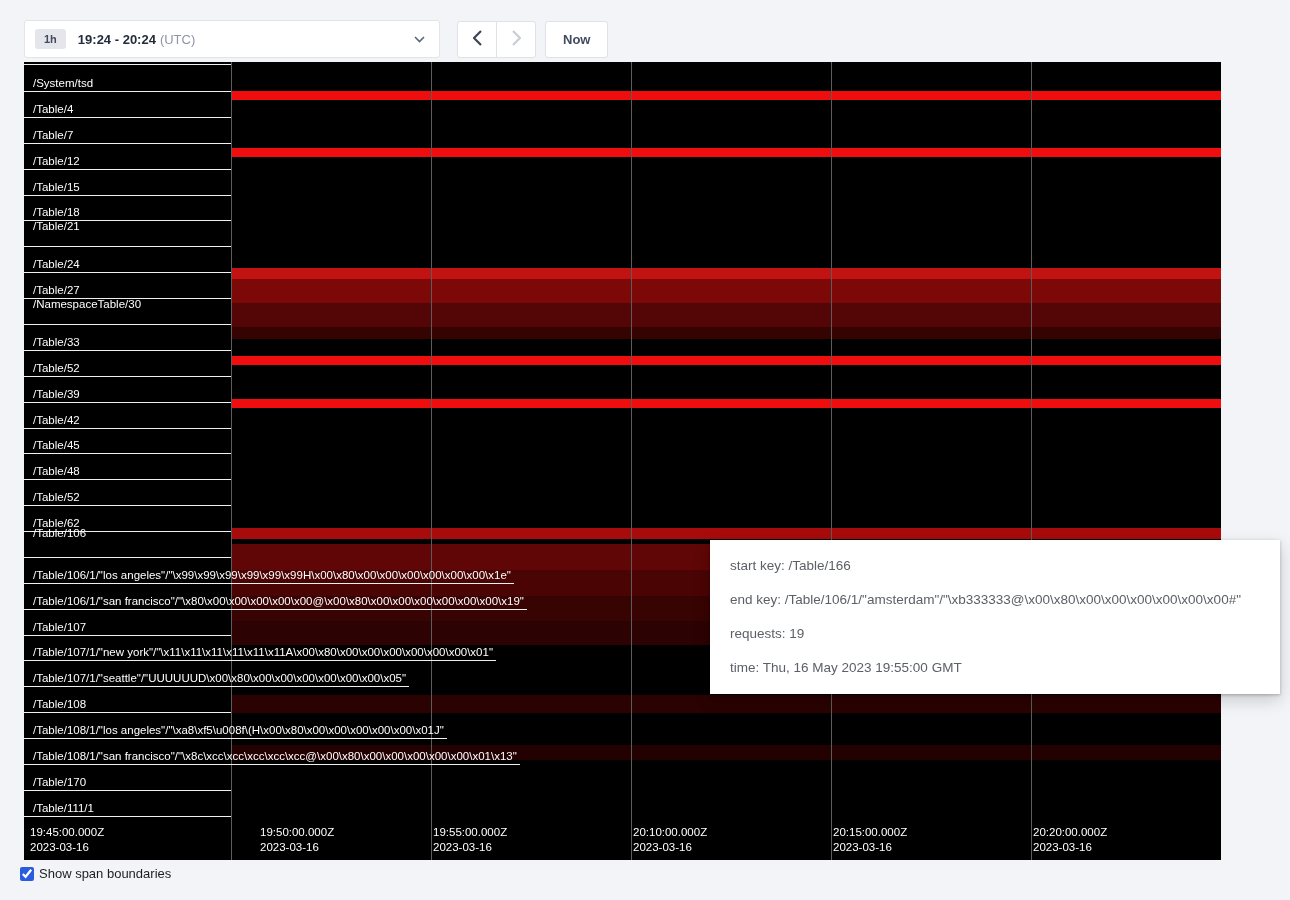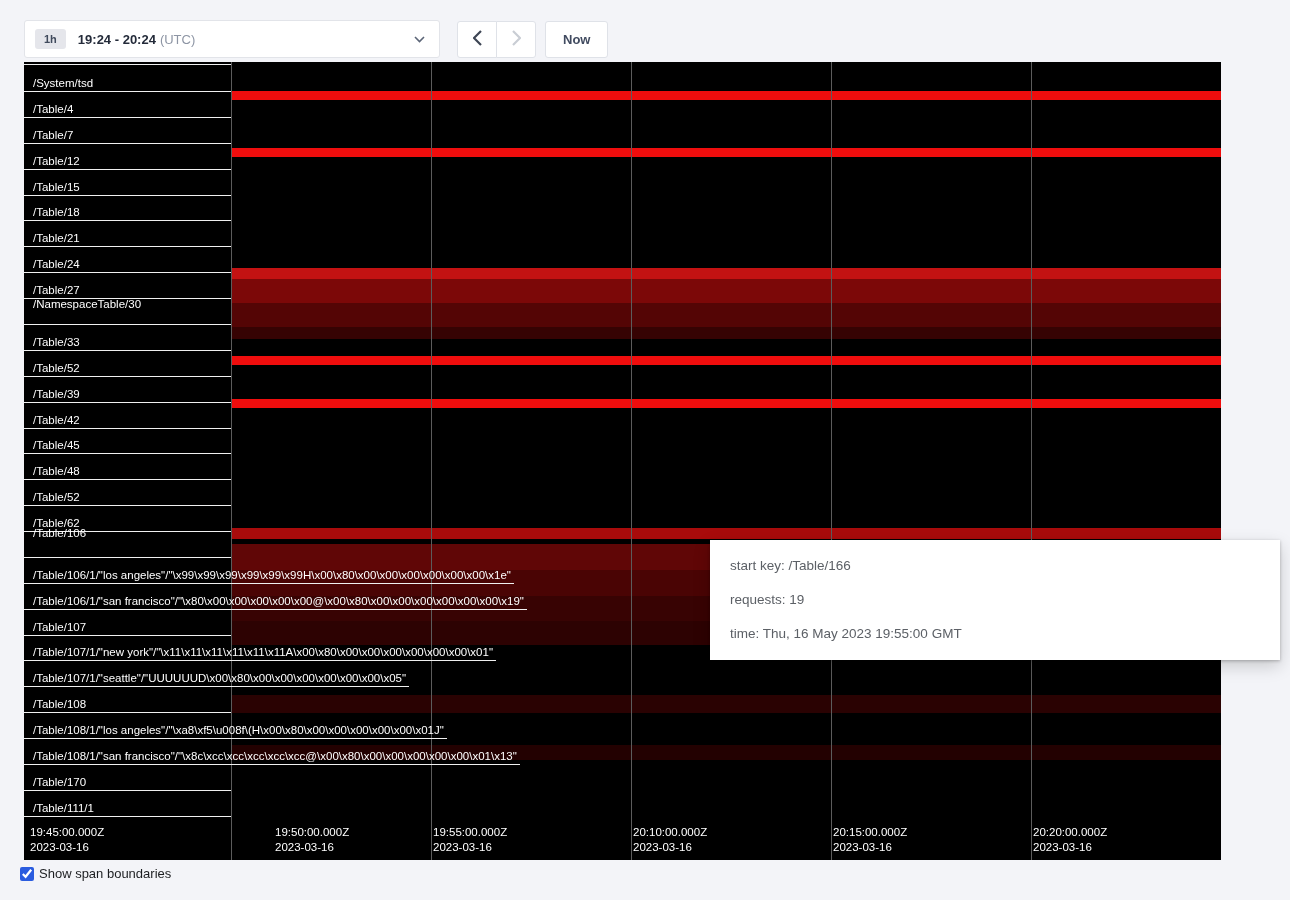--- a/index.html
+++ b/index.html
@@ -187,21 +187,21 @@
     <div class="row-label" style="top: 40px;">/Table/4</div>
     <div class="row-line" style="top: 81px; width: 207px;"></div>
     <div class="row-label" style="top: 66px;">/Table/7</div>
     <div class="row-line" style="top: 107px; width: 207px;"></div>
     <div class="row-label" style="top: 92px;">/Table/12</div>
     <div class="row-line" style="top: 133px; width: 207px;"></div>
     <div class="row-label" style="top: 118px;">/Table/15</div>
     <div class="row-line" style="top: 158px; width: 207px;"></div>
     <div class="row-label" style="top: 143px;">/Table/18</div>
     <div class="row-line" style="top: 184px; width: 207px;"></div>
-    <div class="row-label" style="top: 169px;">/Table/21</div>
+    <div class="row-label" style="top: 157px;">/Table/21</div>
     <div class="row-line" style="top: 210px; width: 207px;"></div>
     <div class="row-label" style="top: 195px;">/Table/24</div>
     <div class="row-line" style="top: 236px; width: 207px;"></div>
     <div class="row-label" style="top: 221px;">/Table/27</div>
     <div class="row-line" style="top: 262px; width: 207px;"></div>
     <div class="row-label" style="top: 235px;">/NamespaceTable/30</div>
     <div class="row-line" style="top: 288px; width: 207px;"></div>
     <div class="row-label" style="top: 273px;">/Table/33</div>
     <div class="row-line" style="top: 314px; width: 207px;"></div>
     <div class="row-label" style="top: 299px;">/Table/52</div>
@@ -236,21 +236,21 @@
     <div class="row-line" style="top: 702px; width: 496px;"></div>
     <div class="row-label" style="top: 687px;">/Table/108/1/"san francisco"/"\x8c\xcc\xcc\xcc\xcc\xcc@\x00\x80\x00\x00\x00\x00\x00\x01\x13"</div>
     <div class="row-line" style="top: 728px; width: 207px;"></div>
     <div class="row-label" style="top: 713px;">/Table/170</div>
     <div class="row-line" style="top: 754px; width: 207px;"></div>
     <div class="row-label" style="top: 739px;">/Table/111/1</div>
     <div class="axis-label" style="left: 6px;">
       <div>19:45:00.000Z</div>
       <div>2023-03-16</div>
     </div>
-    <div class="axis-label" style="left: 209px; padding-left: 42px;">
+    <div class="axis-label" style="left: 194px; padding-left: 42px;">
       <div>19:50:00.000Z</div>
       <div>2023-03-16</div>
     </div>
     <div class="axis-label" style="left: 409px;">
       <div>19:55:00.000Z</div>
       <div>2023-03-16</div>
     </div>
     <div class="axis-label" style="left: 609px;">
       <div>20:10:00.000Z</div>
       <div>2023-03-16</div>
@@ -260,20 +260,21 @@
       <div>2023-03-16</div>
     </div>
     <div class="axis-label" style="left: 1009px;">
       <div>20:20:00.000Z</div>
       <div>2023-03-16</div>
     </div>
   </div>
 
 <div class="tooltip">
   <div>start key: /Table/166</div>
+  <div>end key: /Table/106/1/"amsterdam"/"\xb333333@\x00\x80\x00\x00\x00\x00\x00\x00#"</div>
   <div>requests: 19</div>
   <div>time: Thu, 16 May 2023 19:55:00 GMT</div>
 </div>
 
 <div class="footer">
   <input type="checkbox" id="span-cb" checked="" style="accent-color: rgb(42, 92, 223);">
   <label for="span-cb">Show span boundaries</label>
 </div>
 
 </body></html>

